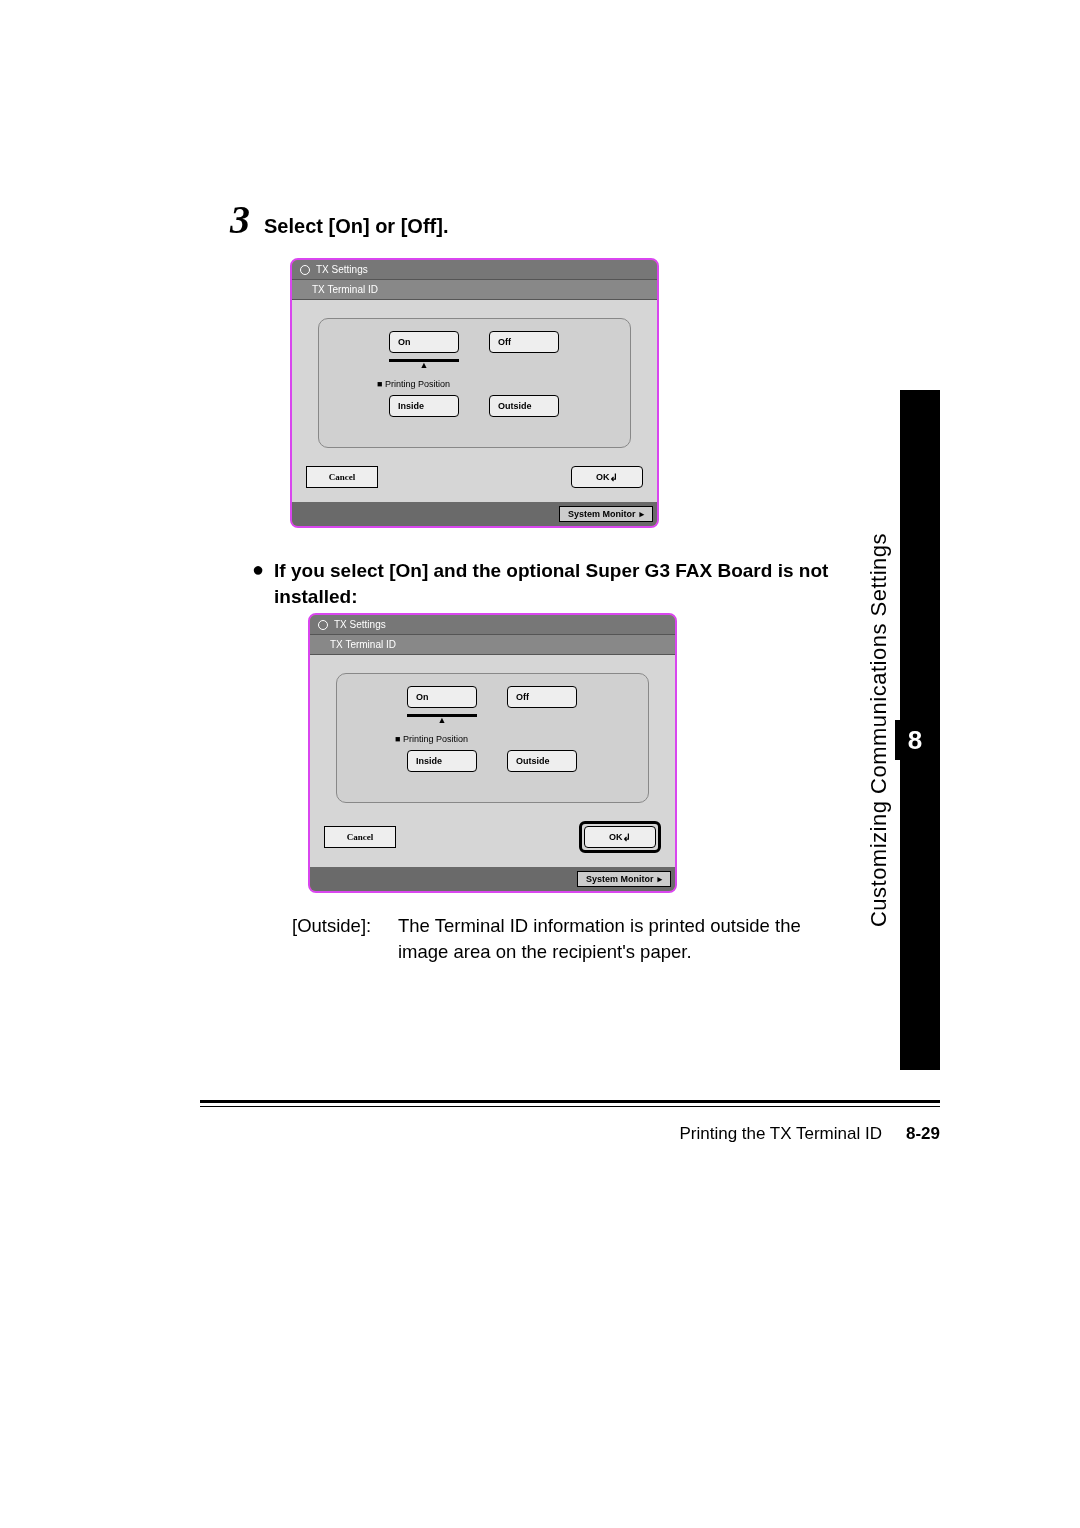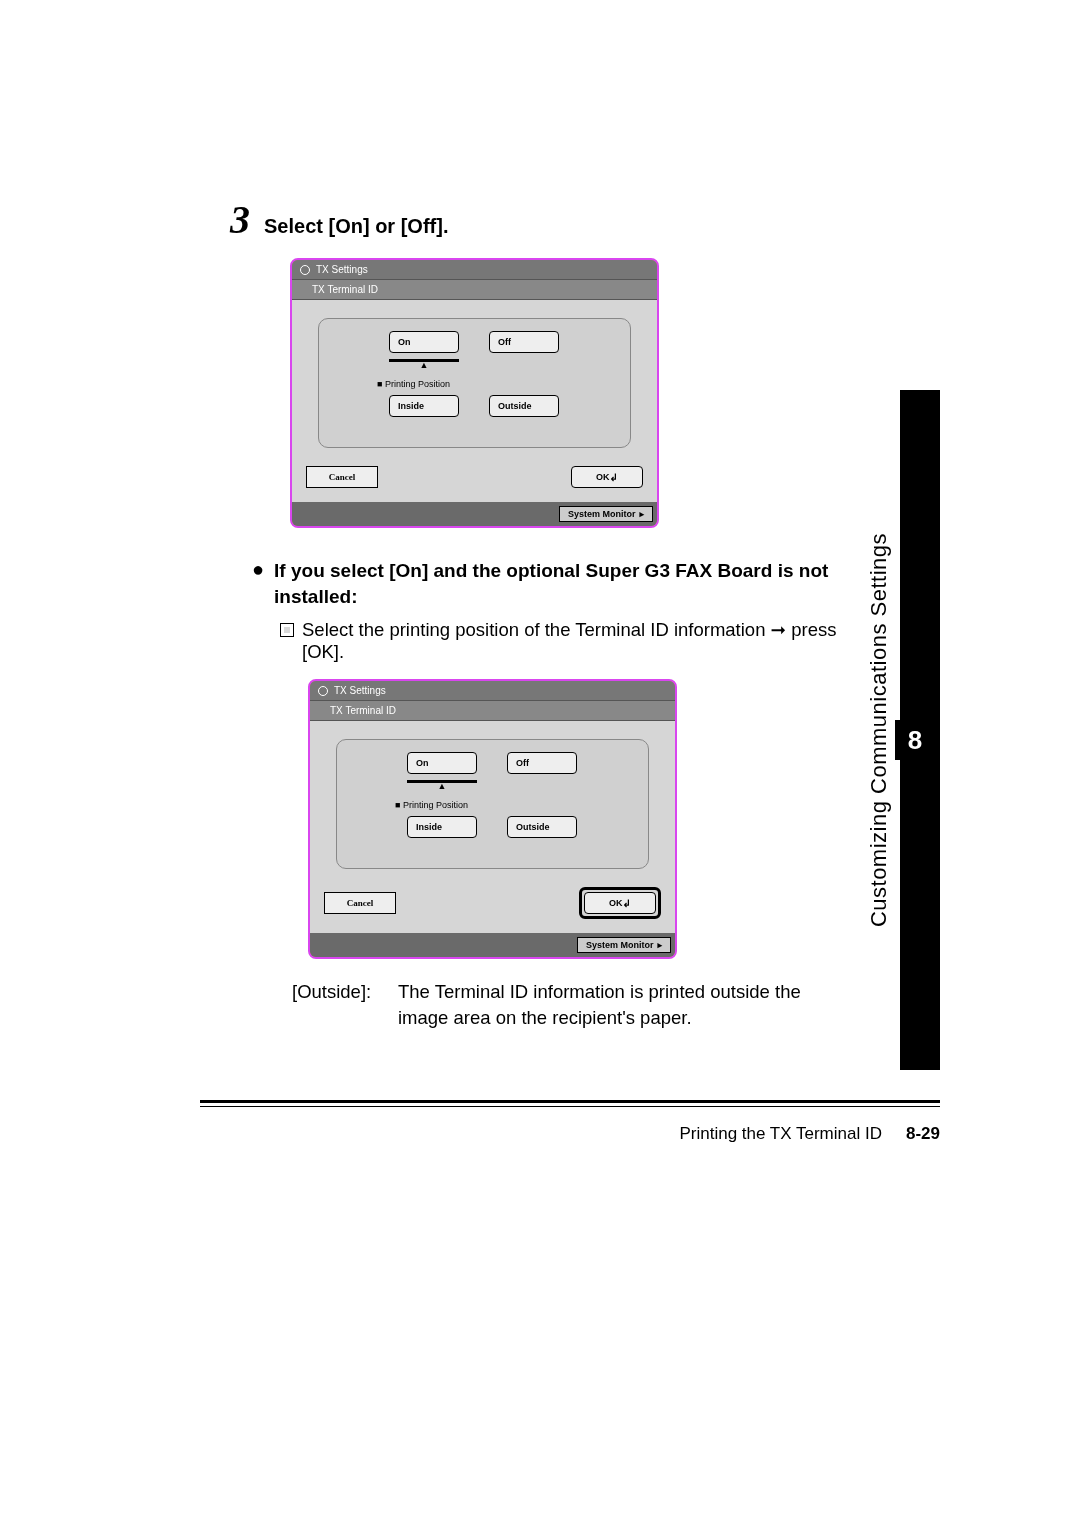--- a/index.html
+++ b/index.html
@@ -218,24 +218,20 @@
           <span>System Monitor</span>
           <span>▸</span>
         </div>
       </div>
     </div>
 
     <div class="bullet-line">
       <div class="bullet-dot">●</div>
       <div>If you select [On] and the optional Super G3 FAX Board is not installed:</div>
     </div>
-    <div class="sub-line">
-      <div class="sub-box"></div>
-      <div>Select the printing position of the Terminal ID information ➞ press [OK].</div>
-    </div>
 
     <div class="screenshot" style="margin-left:78px;">
       <div class="ss-bar">
         <span class="gear"></span>
         <span>TX Settings</span>
       </div>
       <div class="ss-subbar">
         <span class="gear"></span>
         <span>TX Terminal ID</span>
       </div>

